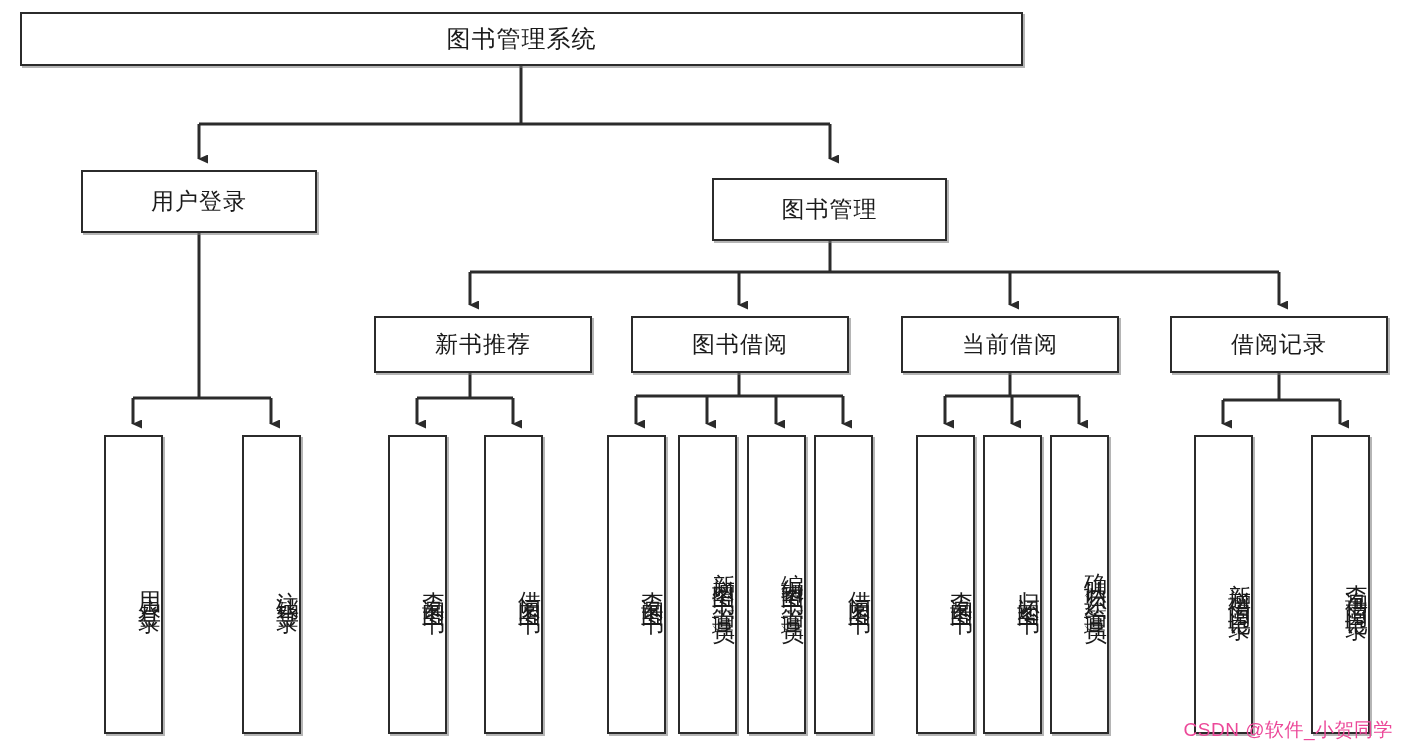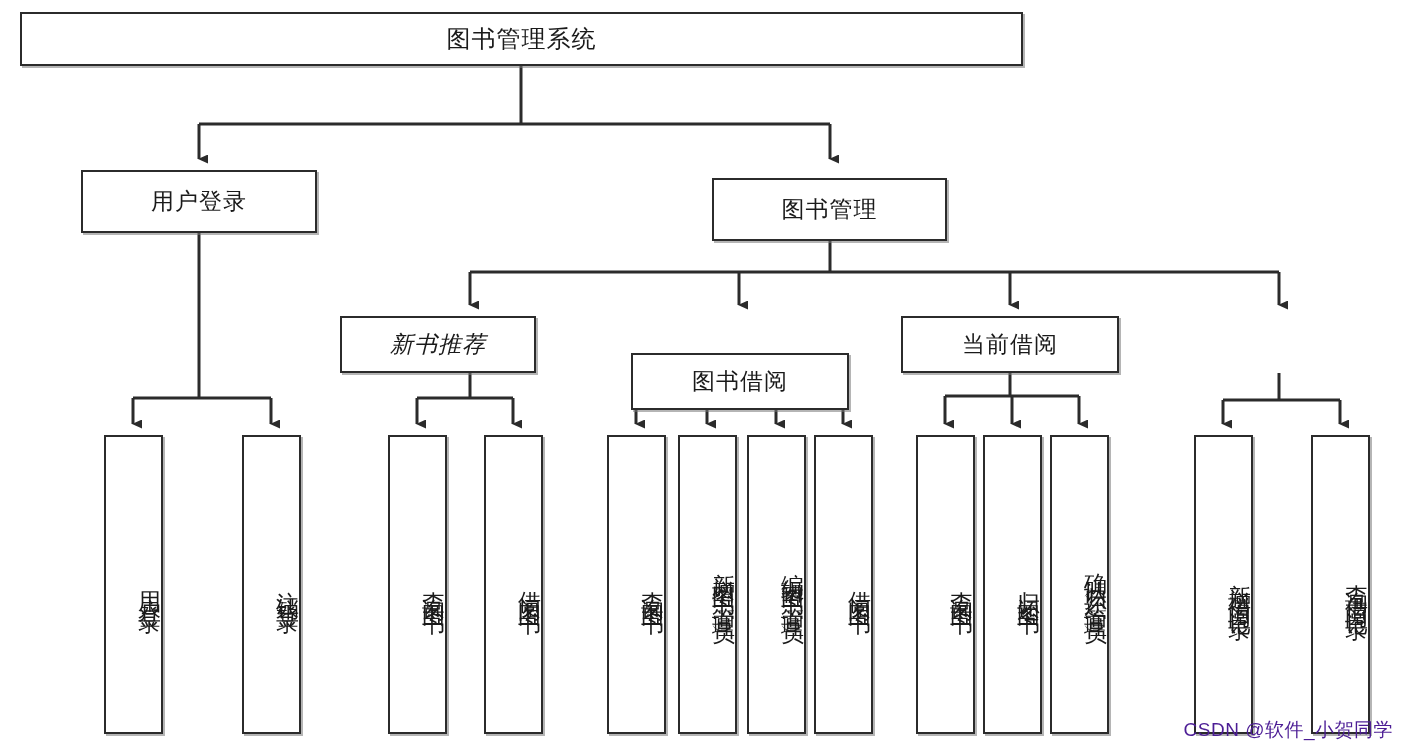--- a/index.html
+++ b/index.html
@@ -56,21 +56,21 @@
     padding-top: 4px;
     align-items: flex-start;
     justify-content: center;
     white-space: nowrap;
   }
   .watermark {
     position: absolute;
     right: 12px;
     bottom: 4px;
     font-size: 19px;
-    color: #4c1d95;
+    color: #ec4899;
     letter-spacing: 0.5px;
     z-index: 3;
     white-space: nowrap;
   }
 </style>
 </head>
 <body>
 
 <div id="canvas">
 
@@ -129,32 +129,35 @@
   </div>
 
   <div class="node node-h" style="left:81px; top:170px; width:236px; height:63px;">
     <span>用户登录</span>
   </div>
 
   <div class="node node-h" style="left:712px; top:170px; width:235px; height:63px;margin-top:8px;">
     <span>图书管理</span>
   </div>
 
-  <div class="node node-h" style="left:340px; top:316px; width:196px; height:57px;font-style:italic;">
+  <div class="node node-h" style="left:374px; top:316px; width:218px; height:57px;">
     <span>新书推荐</span>
   </div>
 
-  <div class="node node-h" style="left:631px; top:316px; width:218px; height:57px;margin-top:37px;">
+  <div class="node node-h" style="left:631px; top:316px; width:218px; height:57px;">
     <span>图书借阅</span>
   </div>
 
   <div class="node node-h" style="left:901px; top:316px; width:218px; height:57px;align-items:center;">
     <span>当前借阅</span>
   </div>
 
+  <div class="node node-h" style="left:1170px; top:316px; width:218px; height:57px;">
+    <span>借阅记录</span>
+  </div>
 
   <div class="node node-v" style="left:104px; top:435px; width:59px; height:299px;">
     <span>用户登录</span>
   </div>
 
   <div class="node node-v" style="left:242px; top:435px; width:59px; height:299px;">
     <span>注销登录</span>
   </div>
 
   <div class="node node-v" style="left:388px; top:435px; width:59px; height:299px;">

